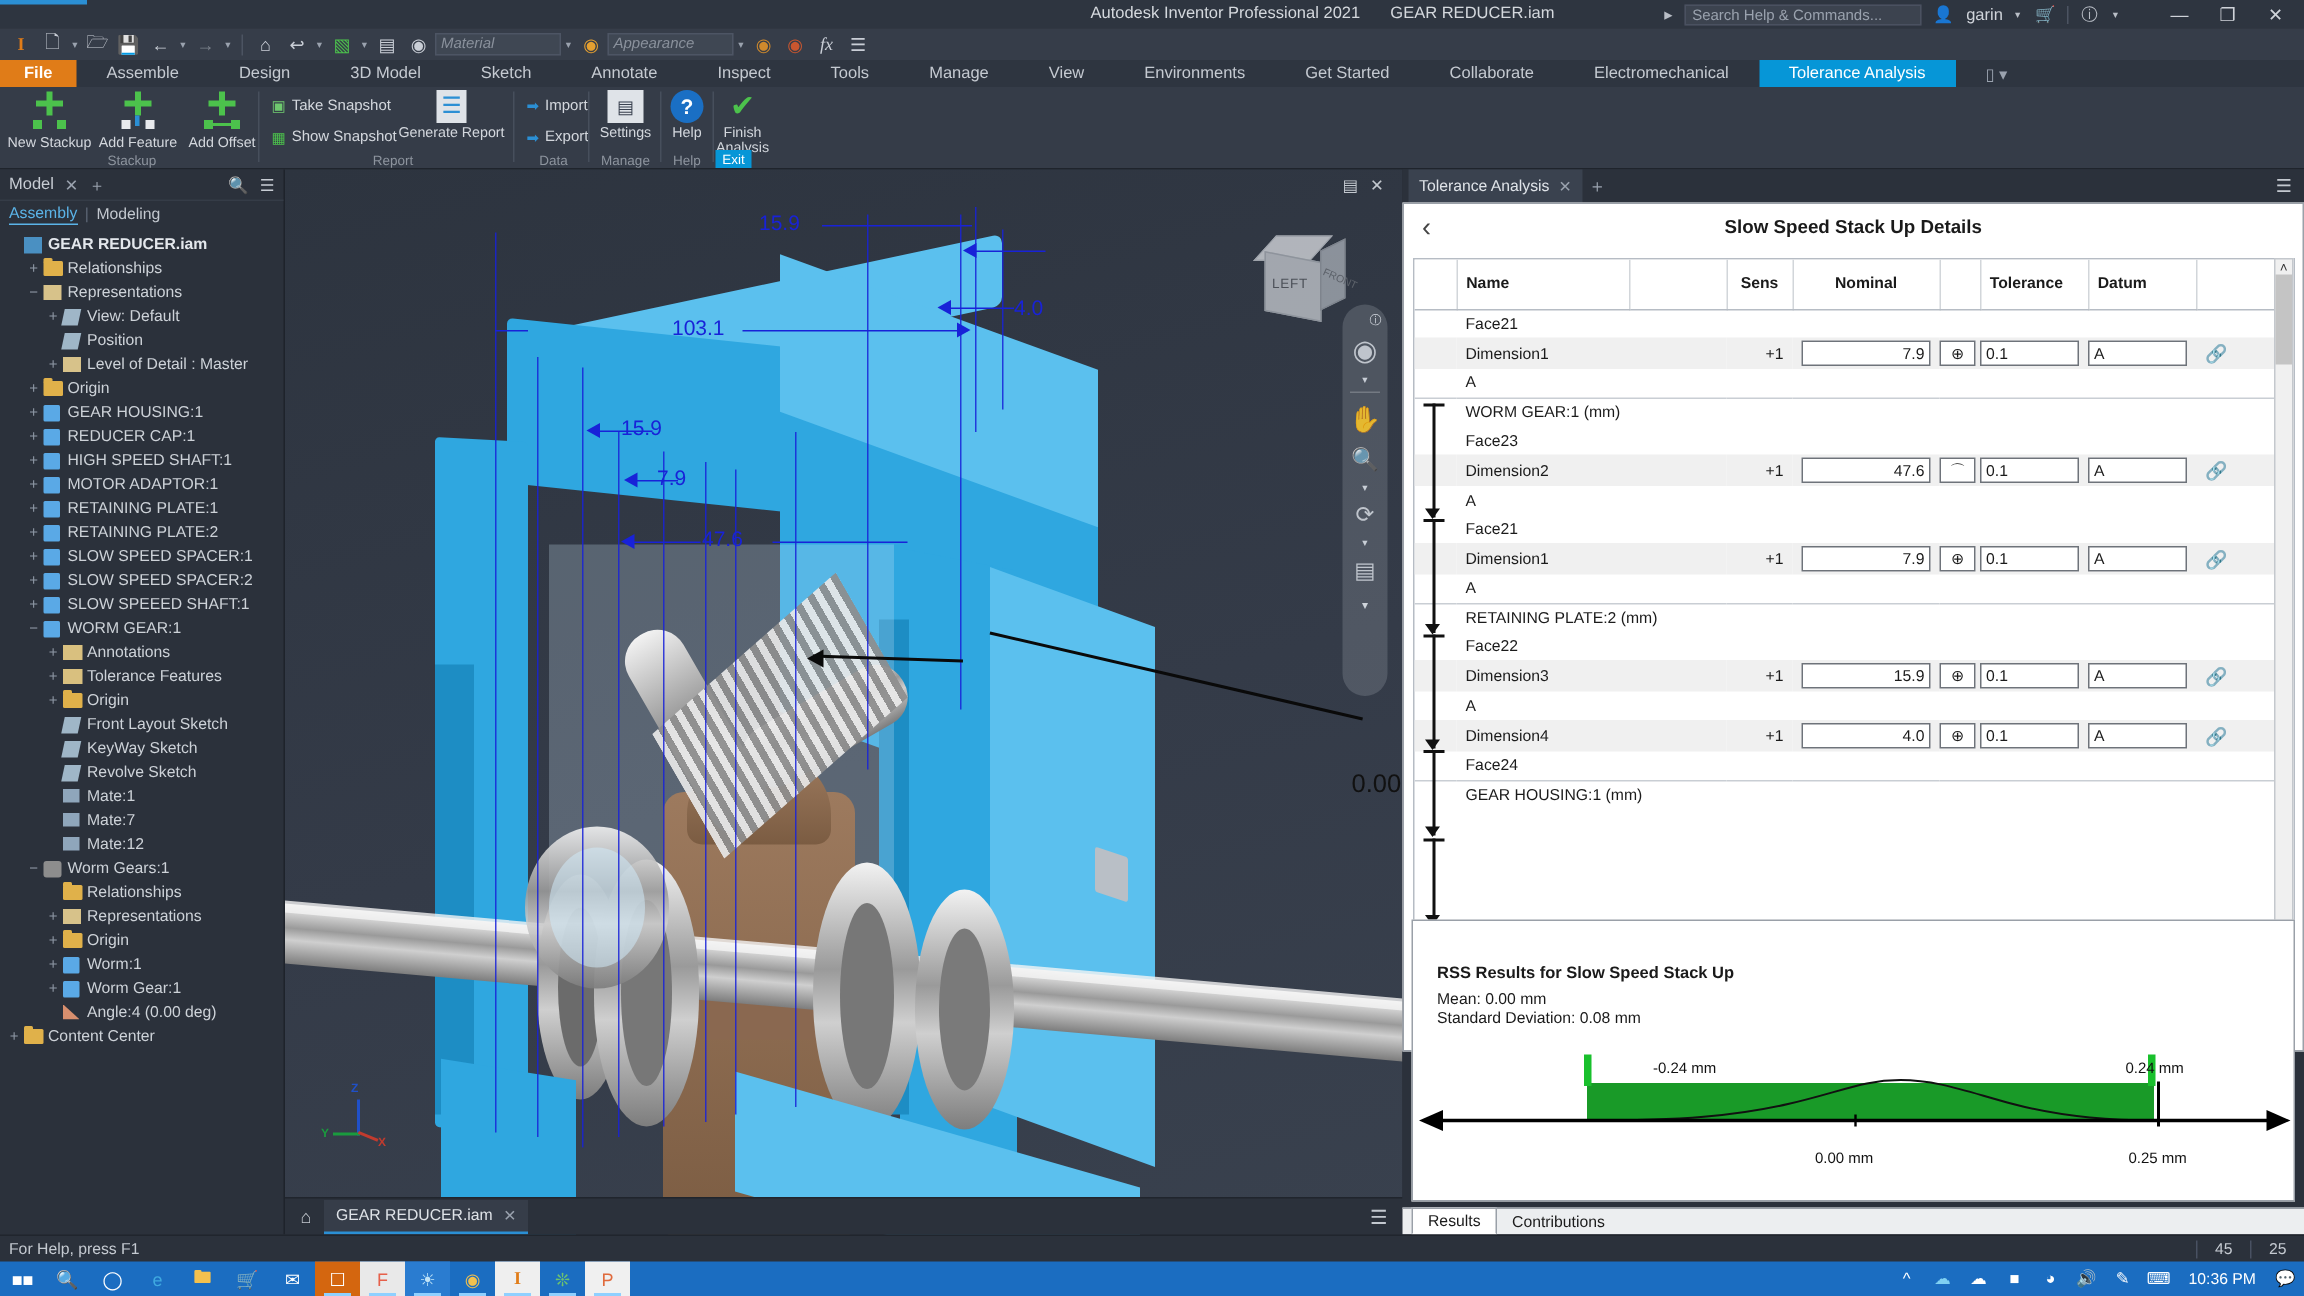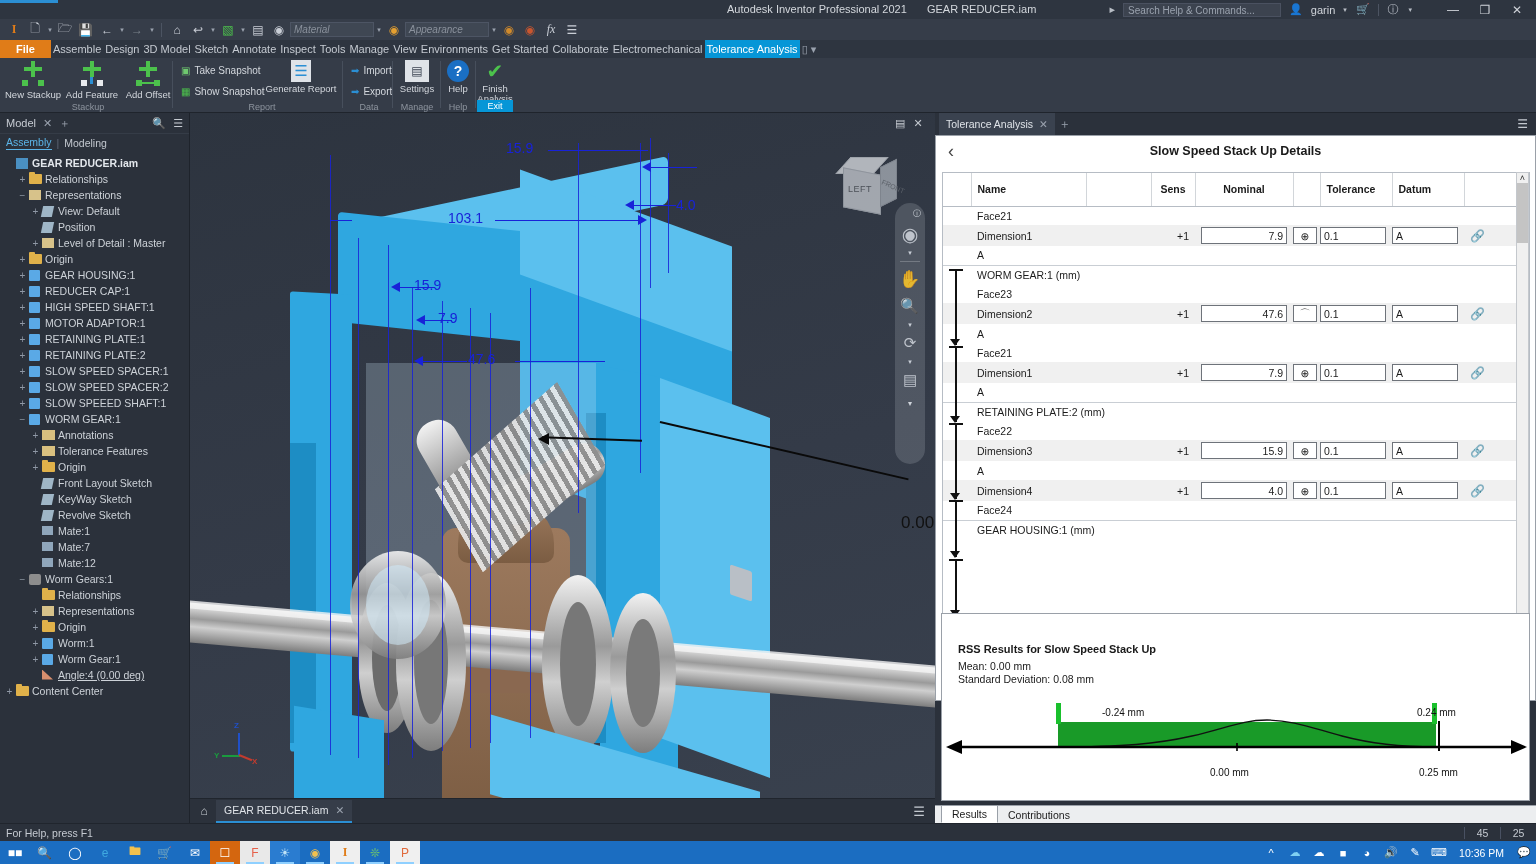--- a/index.html
+++ b/index.html
@@ -41,21 +41,21 @@
   .qat-field {
     width:84px; height:15px; background:#3f4753; border:1px solid #4d5564;
     font-size:10px; color:#8a919c; font-style:italic; padding-left:3px; line-height:13px;
   }
 
   
   .ribtabs {
     position:absolute; left:0; top:40px; width:1536px; height:18px;
     background:#2e3540; display:flex; align-items:stretch; font-size:11px;
   }
-  .ribtab { padding:0 2px; display:flex; align-items:center; color:#c5cad1; white-space:nowrap; }
+  .ribtab { padding:0 20px; display:flex; align-items:center; color:#c5cad1; white-space:nowrap; }
   .ribtab.file { background:#e07c18; color:#fff; font-weight:bold; padding:0 16px; }
   .ribtab.active { background:#0696d7; color:#fff; }
 
   
   .ribbon {
     position:absolute; left:0; top:58px; width:1536px; height:55px;
     background:#353c48; border-bottom:1px solid #1f242c;
   }
   .rib-divider { position:absolute; top:3px; width:1px; height:47px; background:#474f5c; }
   .rib-grouplabel {
@@ -386,21 +386,21 @@
       <span class="lbl">Help</span>
     </div>
     <div class="rib-grouplabel" style="left:441px;width:34px">Help</div>
     <div class="rib-divider" style="left:475px"></div>
 
     <div class="bigbtn" style="left:476px;width:38px">
       <span style="color:#4cc24c;font-size:20px;line-height:22px;display:inline-block;height:22px">✔</span>
       <span class="lbl">Finish</span>
       <span class="lbl" style="margin-top:0">Analysis</span>
     </div>
-    <div class="rib-grouplabel exitbadge" style="left:477px;width:36px;bottom:0;padding:1px 0">Exit</div>
+    <div class="rib-grouplabel exitbadge" style="left:477px;width:24px;bottom:0;padding:1px 0">Exit</div>
   </div>
 
   <div class="browser">
     <div class="brs-head">
       <span>Model</span>
       <span style="color:#9aa2ae">✕</span>
       <span style="color:#9aa2ae">＋</span>
       <span style="flex:1"></span>
       <span>🔍</span>
       <span>☰</span>
@@ -628,21 +628,21 @@
           </span>
           <span>Worm:1</span>
         </div>
         <div class="trow" style="padding-left: 26px;">
           <span class="tog">+</span>
           <span class="tico">
             <span class="ic-part" style="position: absolute; left: 1px; top: 1px;"></span>
           </span>
           <span>Worm Gear:1</span>
         </div>
-        <div class="trow" style="padding-left: 26px; text-decoration: underline;">
+        <div class="trow" style="padding-left: 26px;">
           <span class="tog"></span>
           <span class="tico">
             <span class="ic-ang" style="position: absolute; left: 1px; top: 1px;"></span>
           </span>
           <span>Angle:4 (0.00 deg)</span>
         </div>
         <div class="trow" style="padding-left: 0px;">
           <span class="tog">+</span>
           <span class="tico">
             <span class="ic-folder" style="position: absolute; left: 1px; top: 1px;"></span>

